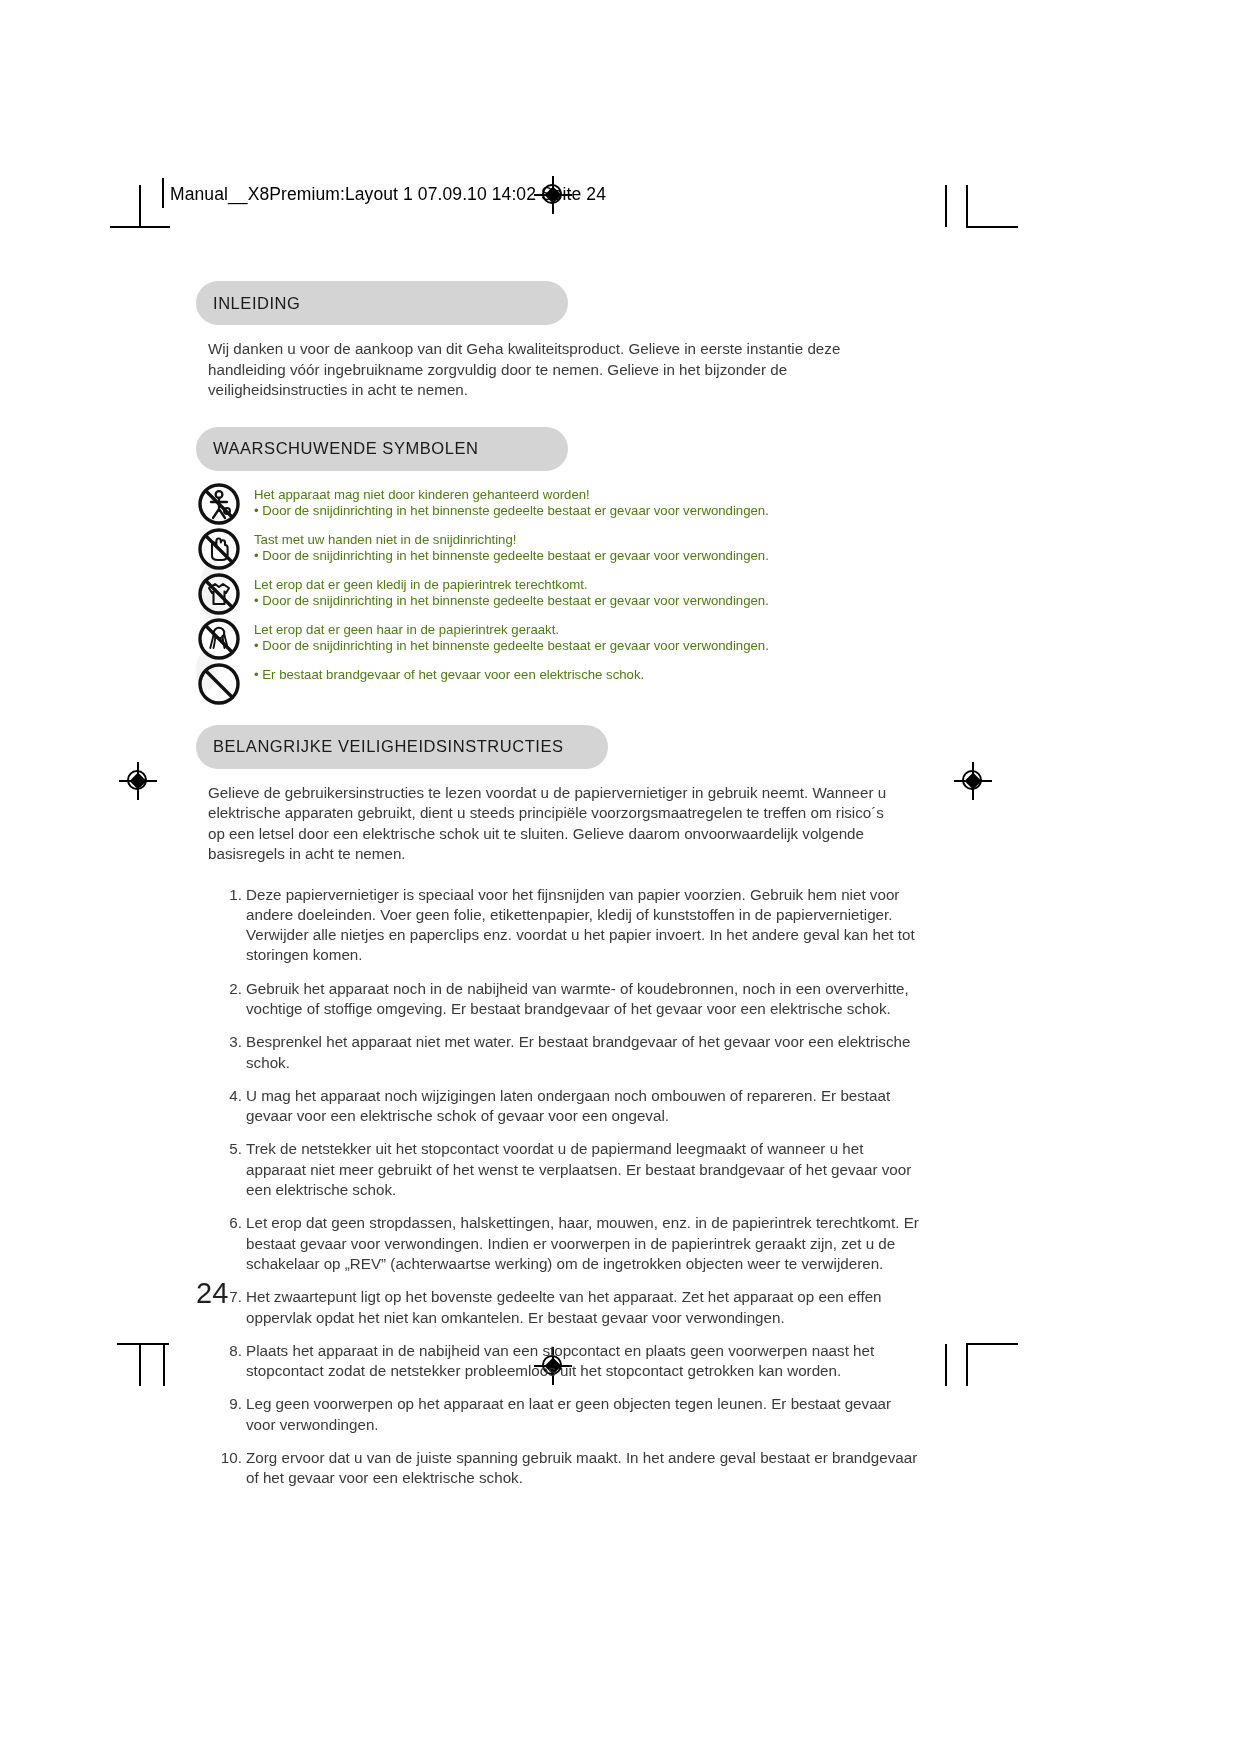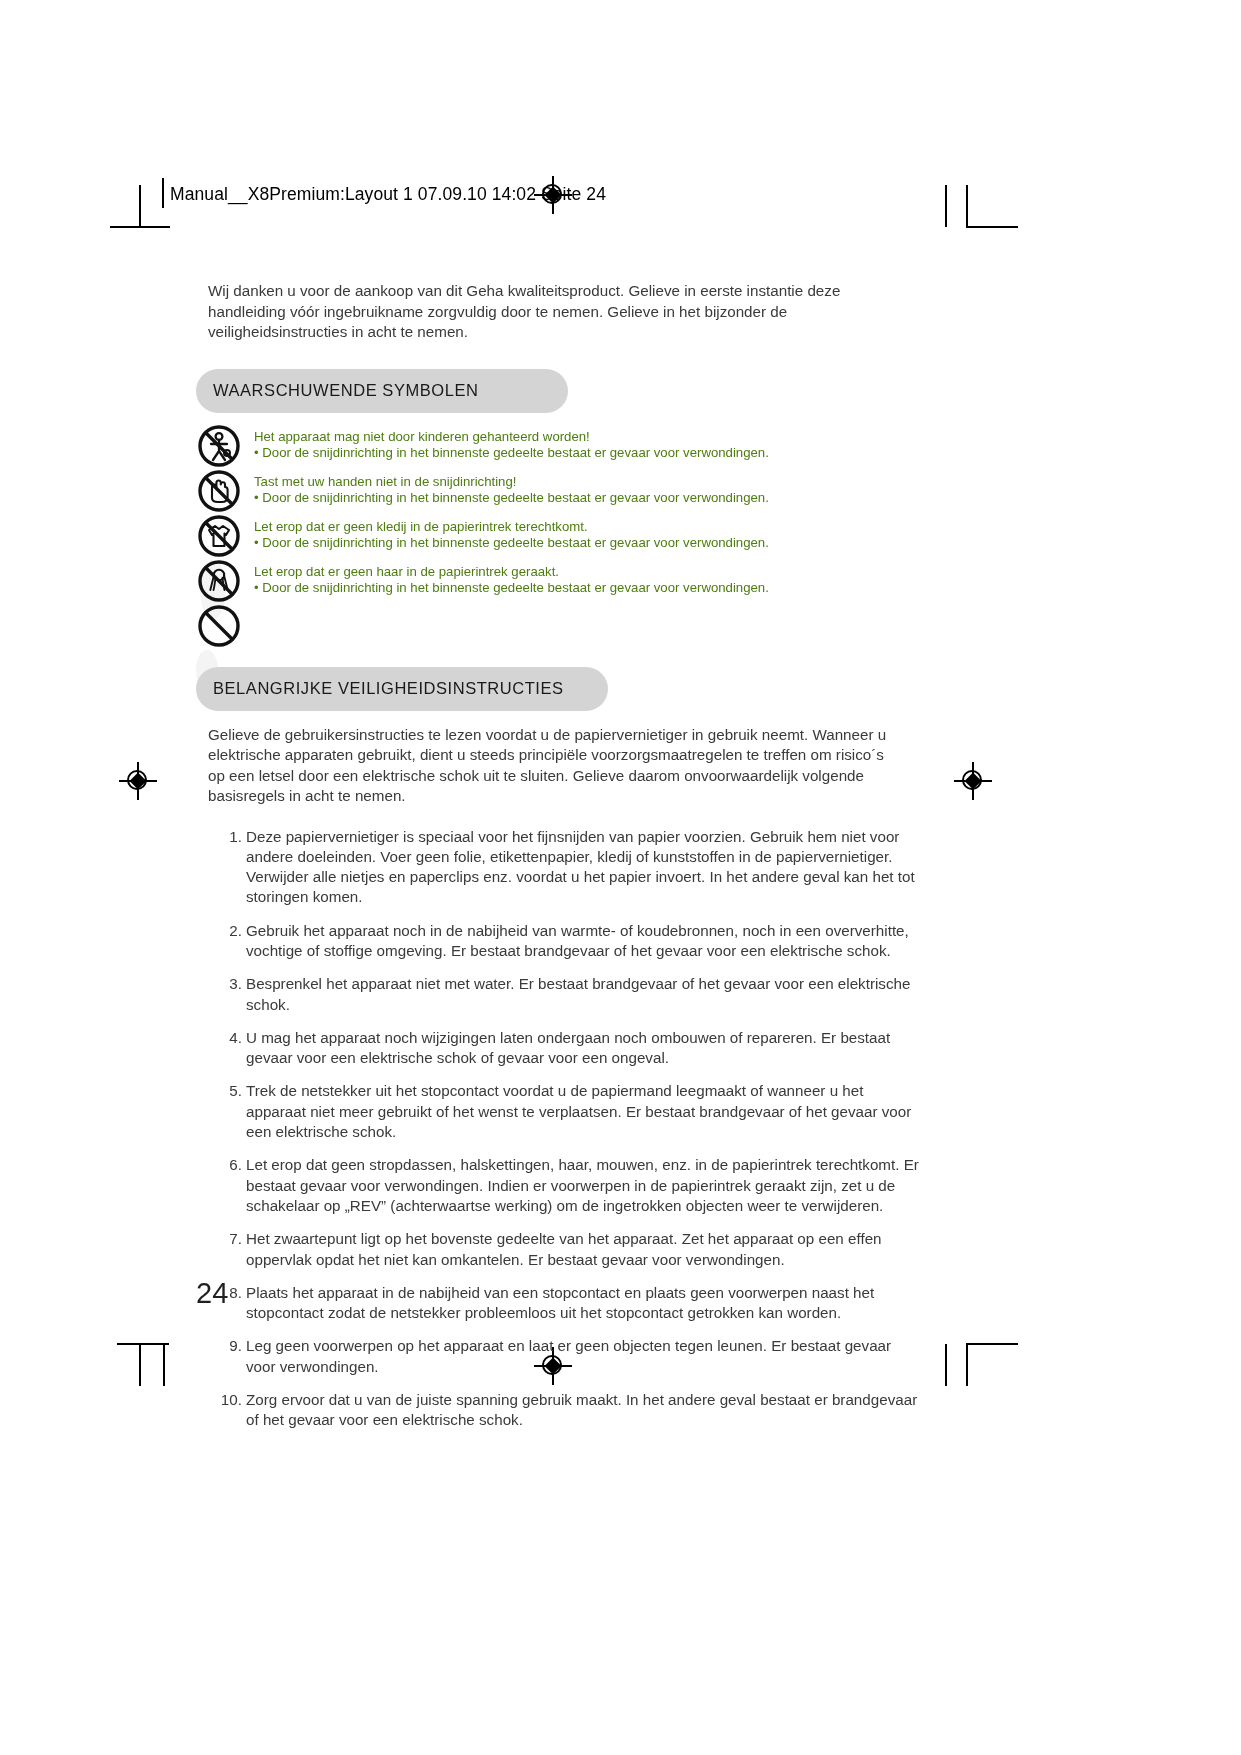--- a/index.html
+++ b/index.html
@@ -228,20 +228,23 @@
 </div>
 
 <div class="smudge" style="left:200px; top:560px; width:26px; height:60px;"></div>
 <div class="smudge" style="left:196px; top:650px; width:22px; height:40px;"></div>
 
 <div class="slug-rule"></div>
 <div class="slug">Manual__X8Premium:Layout 1  07.09.10  14:02  Seite 24</div>
 
 <div class="content">
 
+  <div class="section-bar w1">
+    <span>INLEIDING</span>
+  </div>
   <p class="body-para">Wij danken u voor de aankoop van dit Geha kwaliteitsproduct. Gelieve in eerste instantie deze handleiding vóór ingebruikname zorgvuldig door te nemen. Gelieve in het bijzonder de veiligheidsinstructies in acht te nemen.</p>
 
   <div class="section-bar w2">
     <span>WAARSCHUWENDE SYMBOLEN</span>
   </div>
 
   <div class="warn-list">
 
     <div class="warn-row">
       <div class="warn-icon">
@@ -304,20 +307,21 @@
 
 
     <div class="warn-row">
       <div class="warn-icon">
         <svg viewBox="0 0 46 46" width="46" height="46" aria-hidden="true">
           <circle cx="23" cy="23" r="19" fill="none" stroke="#111" stroke-width="3.4"></circle>
           <line x1="9.5" y1="9.5" x2="36.5" y2="36.5" stroke="#111" stroke-width="3.4"></line>
         </svg>
       </div>
       <div class="warn-text">
+        <span class="bullet">• Er bestaat brandgevaar of het gevaar voor een elektrische schok.</span>
       </div>
     </div>
 
   </div>
 
   <div class="section-bar w3">
     <span>BELANGRIJKE VEILIGHEIDSINSTRUCTIES</span>
   </div>
   <p class="body-para tight">Gelieve de gebruikersinstructies te lezen voordat u de papiervernietiger in gebruik neemt. Wanneer u elektrische apparaten gebruikt, dient u steeds principiële voorzorgsmaatregelen te treffen om risico´s op een letsel door een elektrische schok uit te sluiten. Gelieve daarom onvoorwaardelijk volgende basisregels in acht te nemen.</p>
 

